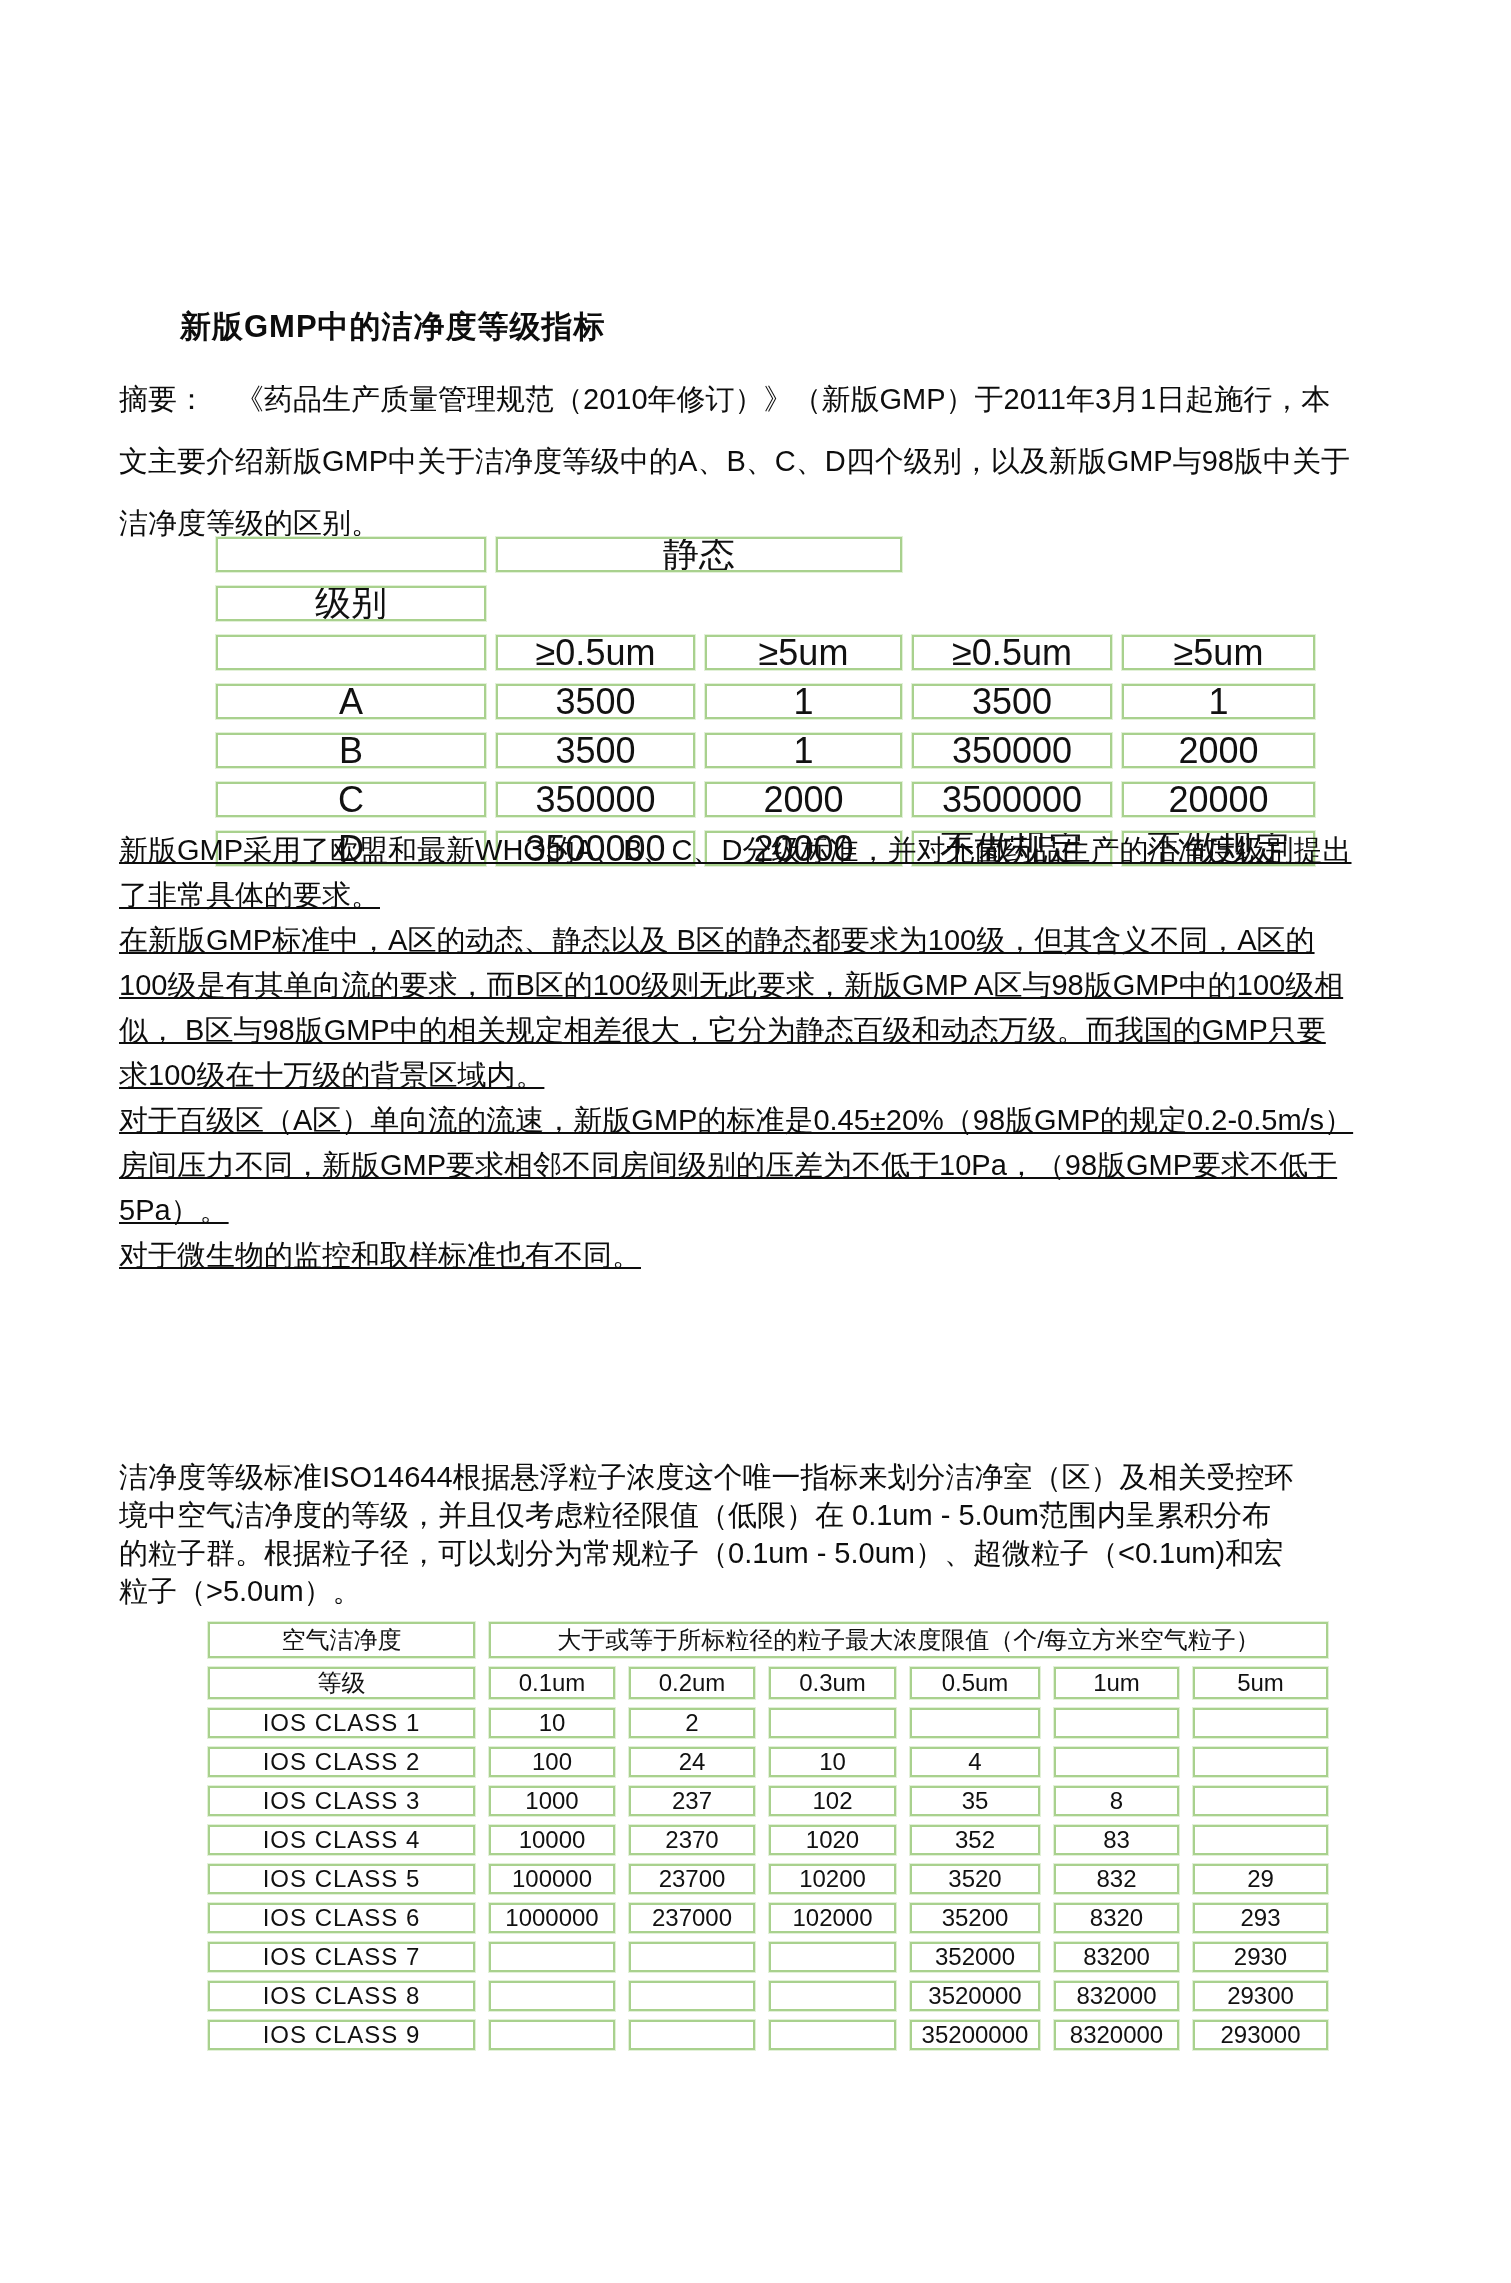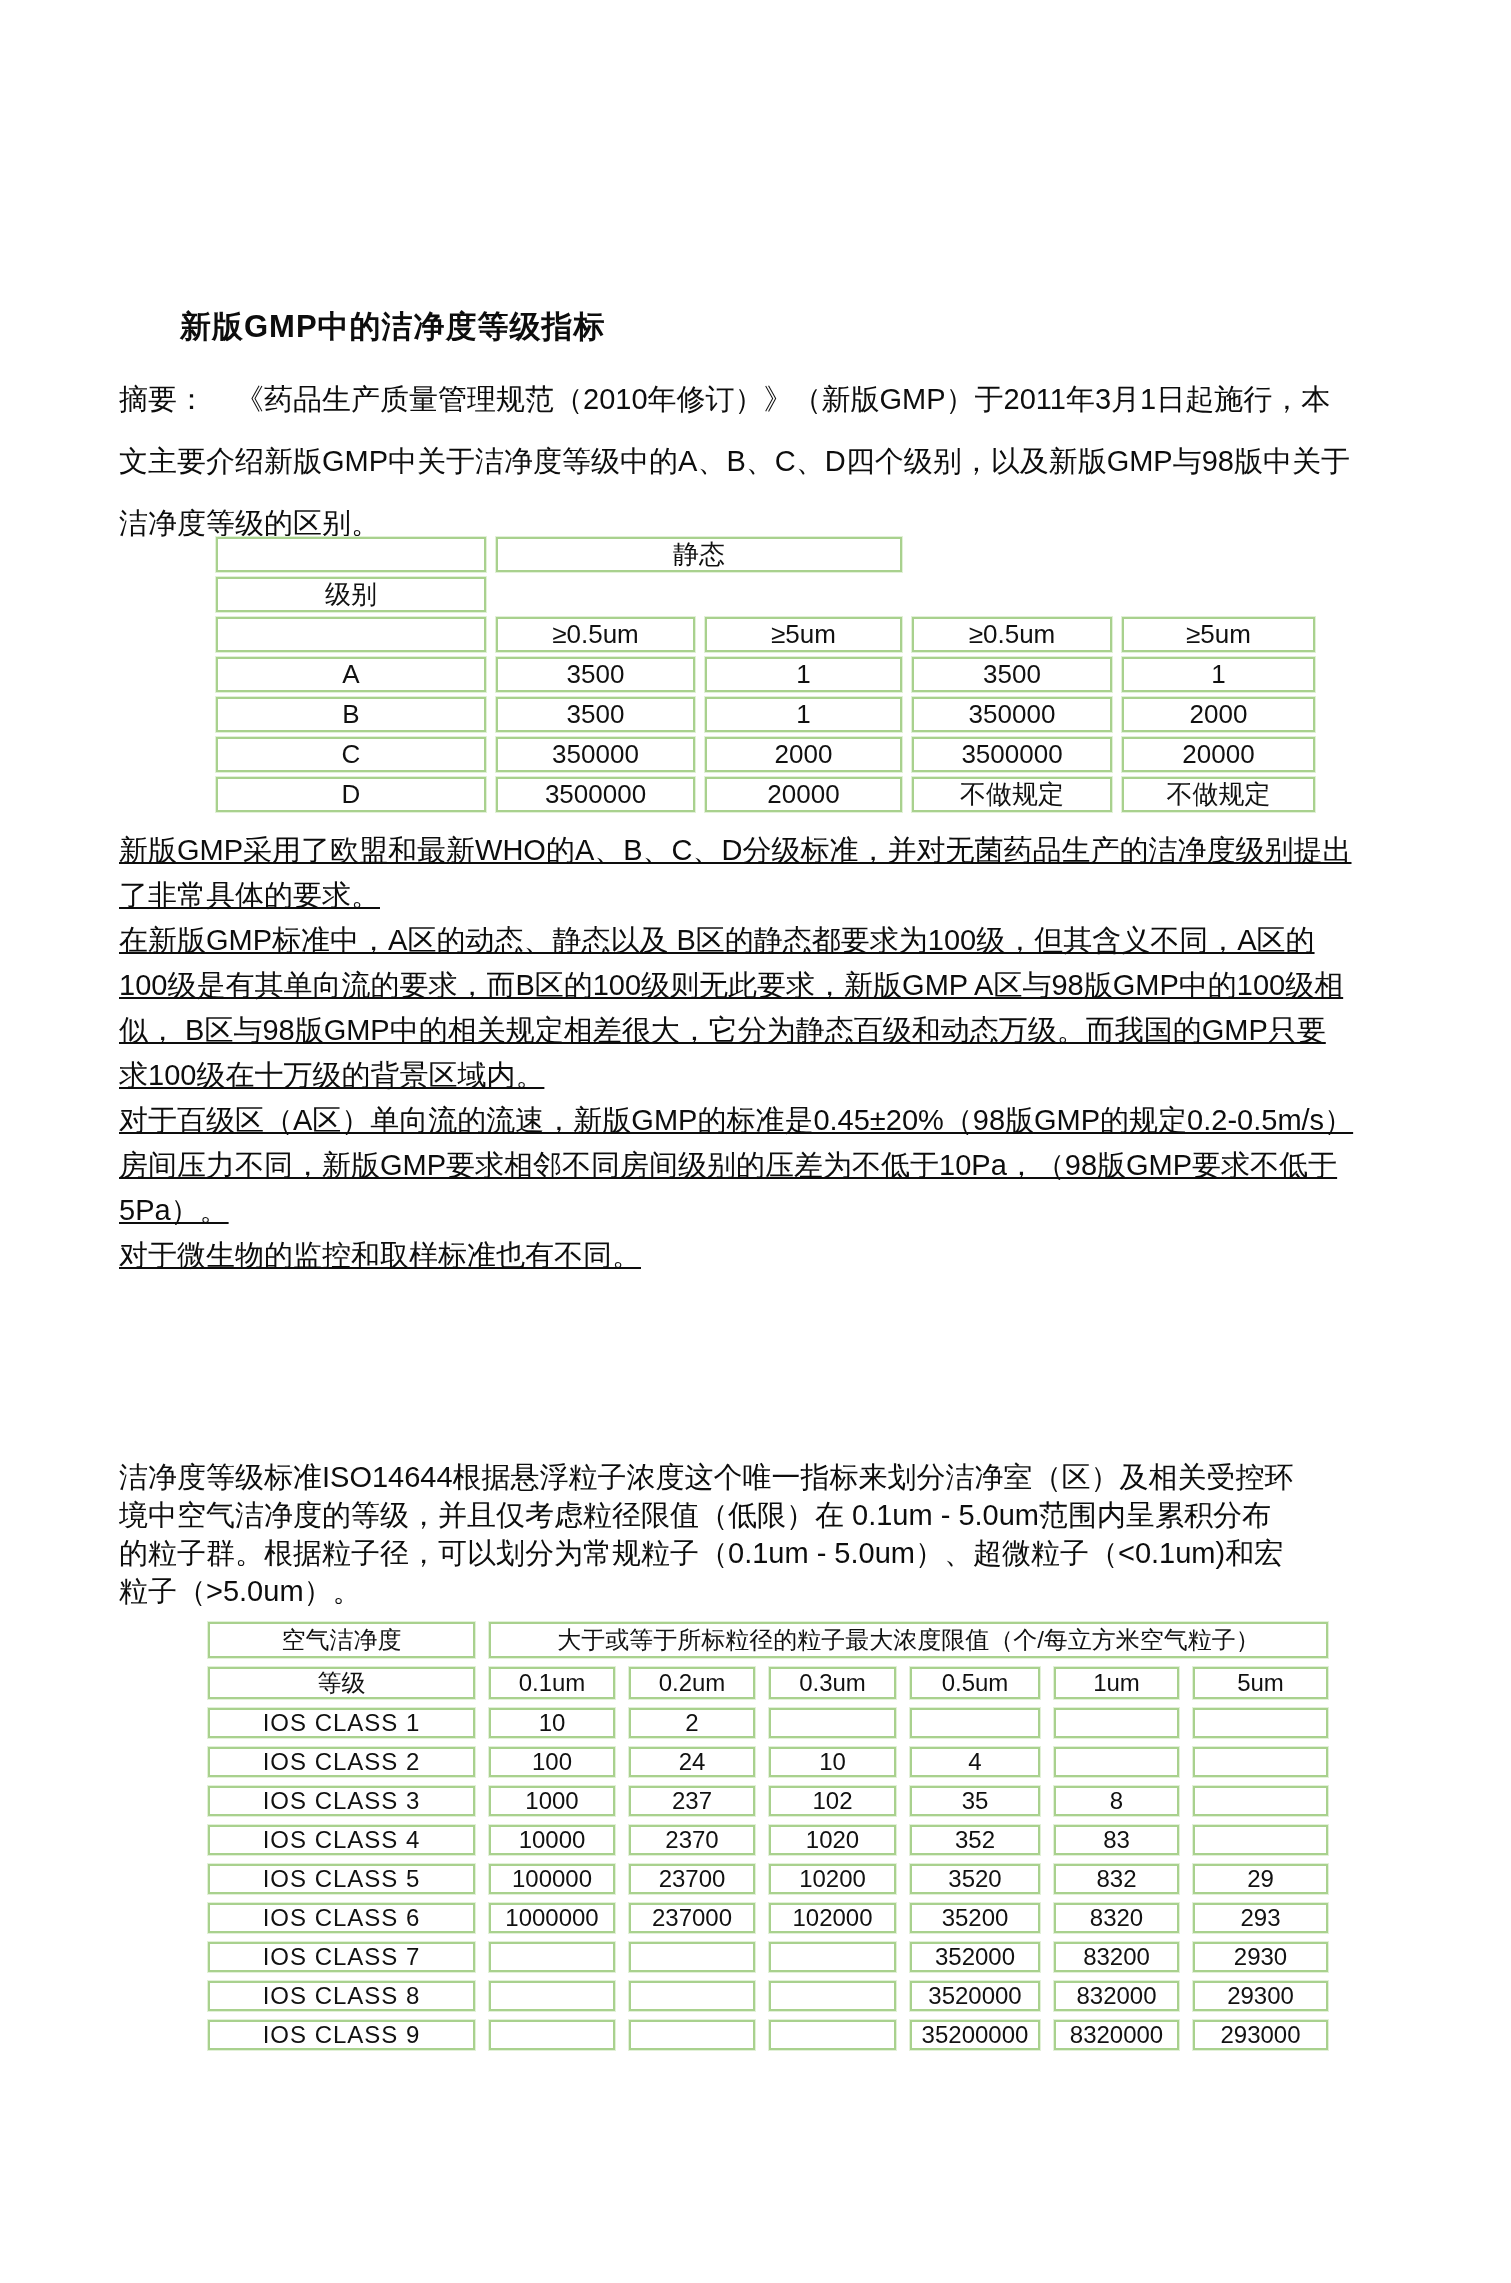--- a/index.html
+++ b/index.html
@@ -41,22 +41,22 @@
     align-items: center;
     justify-content: center;
     color: #111111;
     overflow: hidden;
   }
   .t1 {
     left: 216px;
     top: 537px;
     grid-template-columns: 270px 199px 197px 200px 193px;
     grid-template-rows: repeat(7, 35px);
-    gap: 5px 10px;
-    font-size: 26px;
+    gap: 14px 10px;
+    font-size: 36px;
   }
   .t2 {
     left: 208px;
     top: 1622px;
     grid-template-columns: 267px 126px 126px 127px 130px 125px 135px;
     grid-template-rows: 36px 32px repeat(9, 30px) 34px;
     gap: 9px 14px;
     font-size: 24px;
   }
   .t2 .grade-cell { letter-spacing: 1px; }

